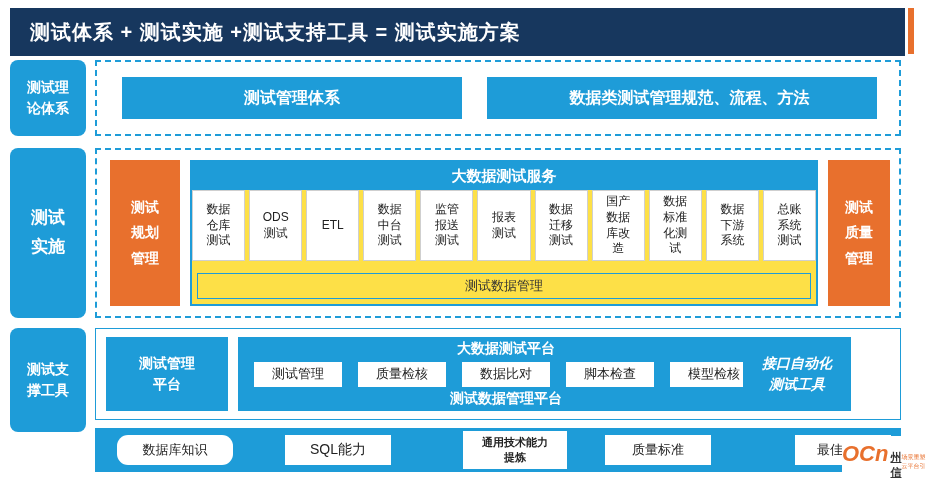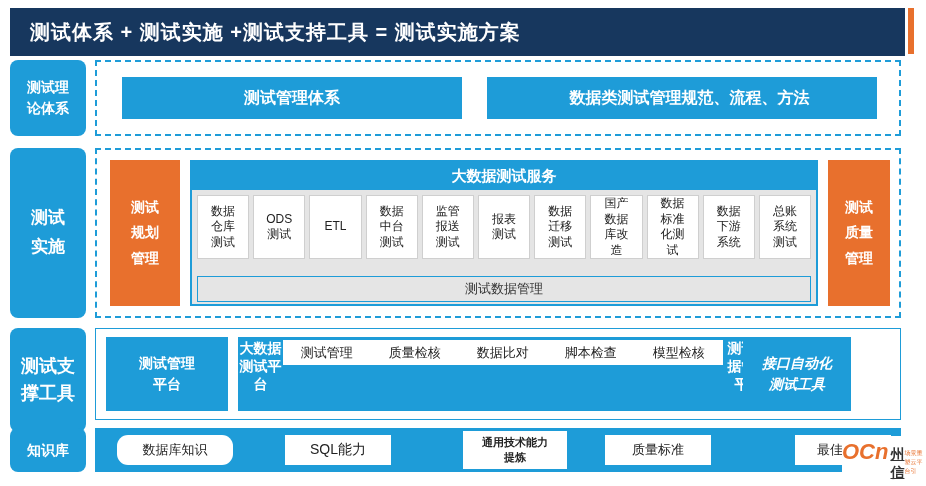--- a/index.html
+++ b/index.html
@@ -11,21 +11,21 @@
             background:#17375E; color:#fff; font-weight:bold; font-size:20px;
             display:flex; align-items:center; padding-left:20px; letter-spacing:1px; }
   .header-tab { position:absolute; left:908px; top:8px; width:6px; height:46px; background:#E8702D; }
 
   
   .side { position:absolute; left:10px; width:76px; background:#1E9CD8; color:#fff;
           font-weight:bold; border-radius:8px; display:flex; align-items:center;
           justify-content:center; text-align:center; white-space:pre-line; line-height:1.5; }
   #side-theory   { top:60px;  height:76px;  font-size:14px; }
   #side-impl     { top:148px; height:170px; font-size:17px; line-height:1.7; }
-  #side-tools    { top:328px; height:104px;  font-size:18px; }
+  #side-tools    { top:328px; height:104px;  font-size:14px; }
   #side-knowledge{ top:428px; height:44px;  font-size:14px; }
 
   
   .dashed-box { position:absolute; left:95px; width:806px; border:2px dashed #1E9CD8; background:#fff; }
   #row-theory { top:60px;  height:76px; }
   #row-impl   { top:148px; height:170px; }
   #row-tools  { position:absolute; left:95px; top:328px; width:806px; height:92px;
                 border:1px solid #1E9CD8; background:#fff; }
   #row-knowledge { position:absolute; left:95px; top:428px; width:806px; height:44px; background:#1E9CD8; }
 
@@ -35,76 +35,75 @@
   #theory-box1 { left:25px;  top:15px; width:340px; height:42px; }
   #theory-box2 { left:390px; top:15px; width:390px; height:42px;padding-left:15px; }
 
   
   .orange-v { position:absolute; top:10px; height:146px; background:#E8702D; color:#fff;
               font-weight:bold; font-size:14px; display:flex; align-items:center;
               justify-content:center; text-align:center; white-space:pre-line; line-height:1.8; }
   #impl-planning { left:13px;  width:70px; }
   #impl-quality  { left:731px; width:62px; }
   .service-panel { position:absolute; left:93px; top:10px; width:628px; height:146px;
-                   border:2px solid #1E9CD8; background:#e5e5e5; display:flex; flex-direction:column; }
+                   border:2px solid #1E9CD8; background:#fde047; display:flex; flex-direction:column; }
   .service-header { flex:0 0 28px; background:#1E9CD8; color:#fff; font-weight:bold;
                     font-size:15px; display:flex; align-items:center; justify-content:center; }
-  .service-body { flex:1; display:flex; gap:4px; padding:5px; }
+  .service-body { flex:1; display:flex; gap:4px; }
   .service-box { flex:1; border:1px solid #cfcfcf; background:#fff; color:#222; font-size:12px;
                  display:flex; align-items:center; justify-content:center; text-align:center;
                  white-space:pre-line; line-height:1.3; }
   .service-footer { flex:0 0 26px; margin:12px 5px 5px; border:1px solid #1E9CD8; color:#333;
                     font-size:13px; display:flex; align-items:center; justify-content:center; }
 
   
   .tool-box { position:absolute; top:8px; height:74px; background:#1E9CD8; color:#fff;
               font-weight:bold; font-size:14px; display:flex; align-items:center;
               justify-content:center; text-align:center; white-space:pre-line; line-height:1.5; }
   #tool-left  { left:10px;  width:122px; }
   #tool-right { left:647px; width:108px;font-style:italic; }
   .tool-mid { position:absolute; left:142px; top:8px; width:536px; height:74px; background:#1E9CD8;
-              display:flex; flex-direction:row; justify-content:space-between; padding:3px 0; }
+              display:flex; flex-direction:column; justify-content:space-between; padding:3px 0; }
   .tool-mid-title { color:#fff; font-weight:bold; font-size:14px; text-align:center; }
   .tool-items { display:flex; justify-content:space-evenly; }
   .tool-item { width:88px; height:25px; background:#fff; color:#222; font-size:13px;
                display:flex; align-items:center; justify-content:center; }
 
   
   .kn-item { position:absolute; top:7px; height:30px; background:#fff; color:#222; font-size:13px;
              display:flex; align-items:center; justify-content:center; text-align:center;
              white-space:pre-line; }
   #kn-0 { left:22px;  width:116px;border-radius:11px; }
   #kn-1 { left:190px; width:106px; font-size:14px; }
   #kn-2 { left:368px; width:104px; top:3px; height:38px; font-size:11px; line-height:1.35;font-weight:bold; }
   #kn-3 { left:510px; width:106px; }
   #kn-4 { left:700px; width:96px; }
 
   
   #logo { position:absolute; left:842px; top:436px; width:84px; height:50px; background:#fff;
           z-index:5; display:flex; flex-direction:row; align-items:center; justify-content:center; }
   .logo-row { display:flex; align-items:baseline; gap:2px; }
   .logo-mark { color:#E8702D; font-weight:bold; font-style:italic; font-size:22px; line-height:1; }
-  .logo-name { color:#333; font-weight:bold; font-size:14px;text-decoration:underline; }
+  .logo-name { color:#333; font-weight:bold; font-size:11px;text-decoration:underline; }
   .logo-tagline { color:#E8702D; font-size:6px; margin-top:2px; }
 </style>
 </head>
 <body>
 
 <div class="stage">
 
   <div class="header">测试体系 + 测试实施 +测试支持工具 = 测试实施方案</div>
   <div class="header-tab"></div>
 
   <div class="side" id="side-theory">测试理
 论体系</div>
   <div class="side" id="side-impl">测试
 实施</div>
   <div class="side" id="side-tools">测试支
 撑工具</div>
-  <div class="side" id="side-knowledge">知识库</div>
 
   <div class="dashed-box" id="row-theory">
     <div class="blue-pill" id="theory-box1">测试管理体系</div>
     <div class="blue-pill" id="theory-box2">数据类测试管理规范、流程、方法</div>
   </div>
 
   <div class="dashed-box" id="row-impl">
     <div class="orange-v" id="impl-planning">测试
 规划
 管理</div>

